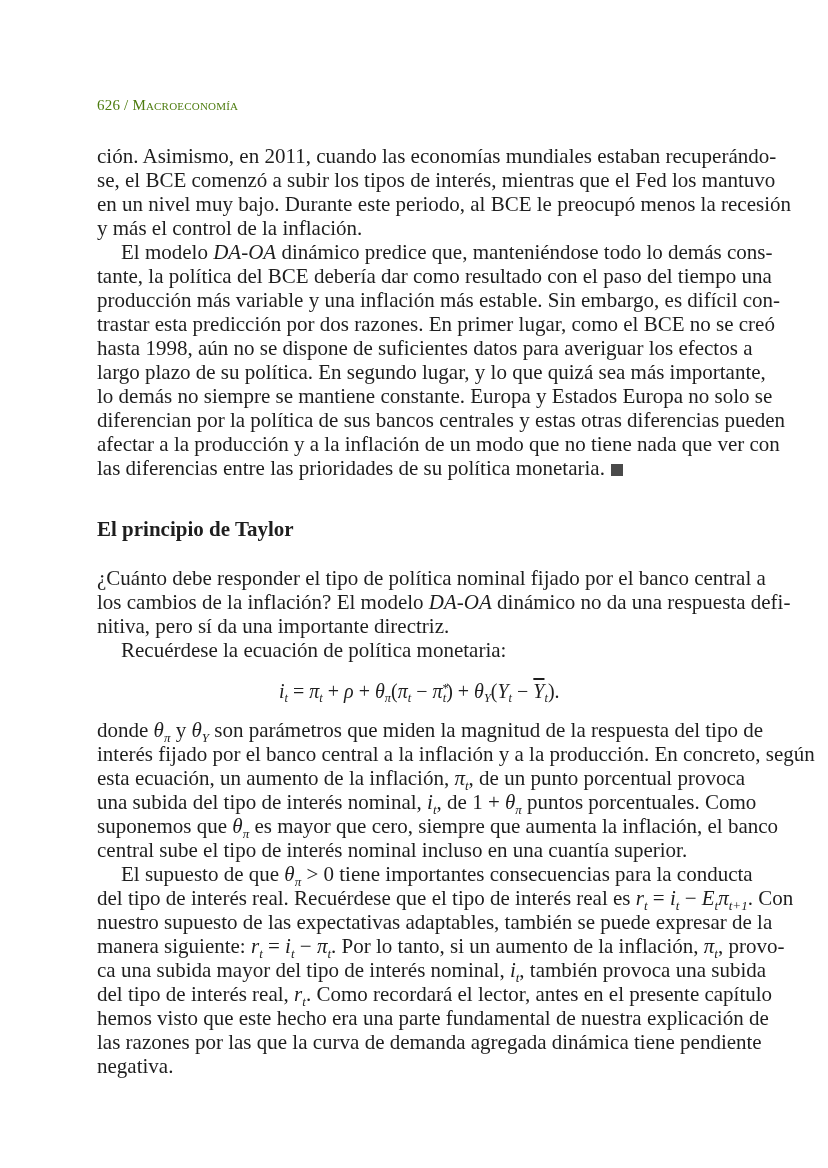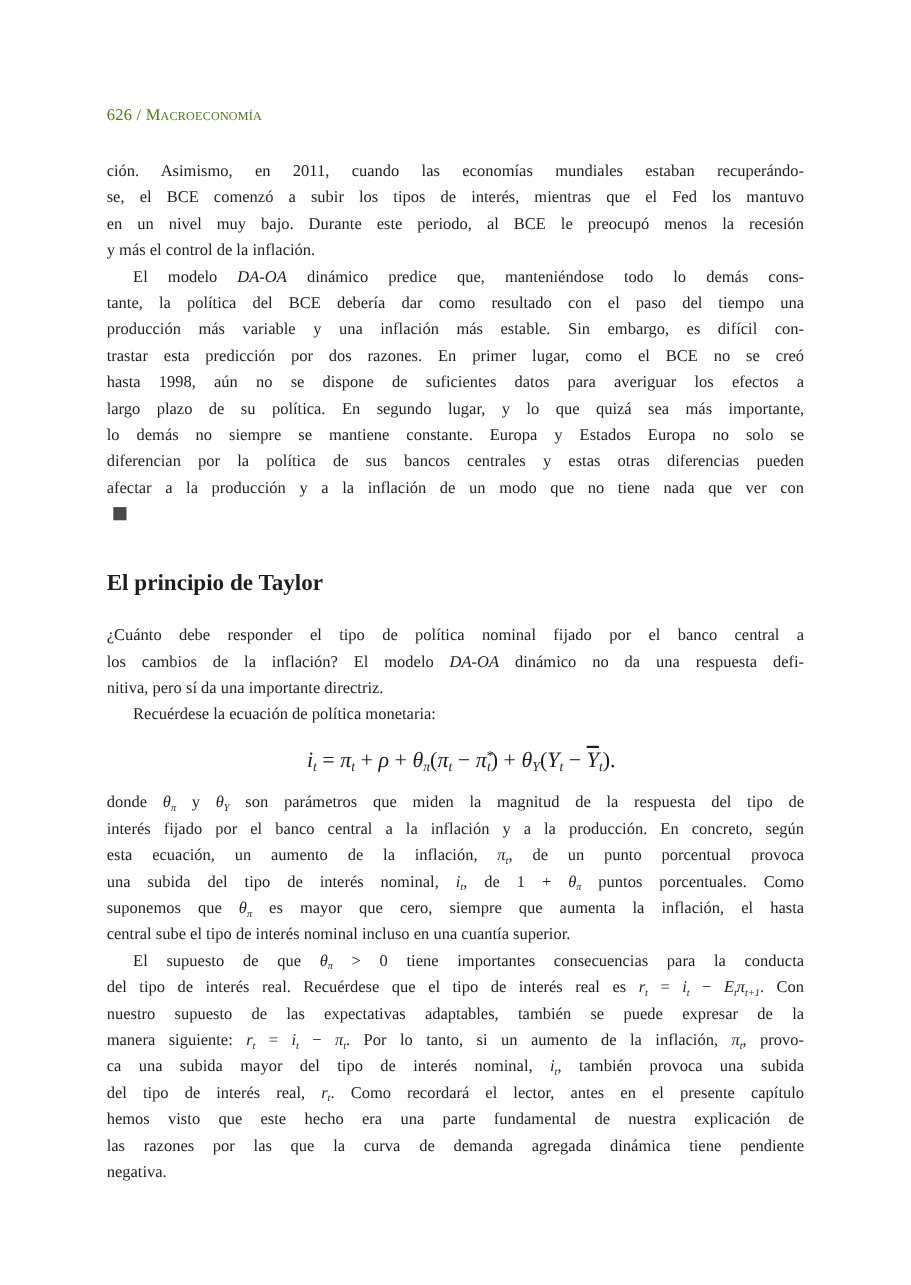--- a/index.html
+++ b/index.html
@@ -6,21 +6,21 @@
   body {
     width: 828px; height: 1168px; background: #ffffff; position: relative; overflow: hidden;
     font-family: "Liberation Serif", "DejaVu Serif", serif; color: #1e1e1e;
   }
   .header {
     position: absolute; left: 97px; top: 97px; font-size: 15px; color: #4d7c0f; letter-spacing: 0.2px;
   }
   .header .sc { font-variant: small-caps; }
   .page { position: absolute; left: 97px; top: 0; width: 634px; }
   .ln {
-    position: absolute; left: 0; width: 634px; font-size: 15px; line-height: 24px;
+    position: absolute; left: 0; width: 634px; font-size: 21px; line-height: 24px;
     text-align: justify; text-align-last: justify; white-space: nowrap; height: 24px; font-family: Liberation Serif, serif;
   }
   .ln.last { text-align-last: left; }
   .ln.ind { left: 24px; width: 610px; }
   i, .it { font-style: italic; }
   sub { font-size: 0.62em; vertical-align: -0.35em; line-height: 0; }
   sup { font-size: 0.62em; vertical-align: 0.5em; line-height: 0; }
   .heading { position: absolute; left: 0; top: 517px; font-weight: bold; font-size: 21px; }
   .eq {
     position: absolute; left: 182px; top: 680px; font-size: 20px; font-style: italic; white-space: nowrap;
@@ -45,38 +45,38 @@
 
   <div class="ln ind" style="top:240px"><span>El modelo </span><i>DA-OA</i><span> dinámico predice que, manteniéndose todo lo demás cons-</span></div>
   <div class="ln" style="top:264px">tante, la política del BCE debería dar como resultado con el paso del tiempo una</div>
   <div class="ln" style="top:288px">producción más variable y una inflación más estable. Sin embargo, es difícil con-</div>
   <div class="ln" style="top:312px">trastar esta predicción por dos razones. En primer lugar, como el BCE no se creó</div>
   <div class="ln" style="top:336px">hasta 1998, aún no se dispone de suficientes datos para averiguar los efectos a</div>
   <div class="ln" style="top:360px">largo plazo de su política. En segundo lugar, y lo que quizá sea más importante,</div>
   <div class="ln" style="top:384px">lo demás no siempre se mantiene constante. Europa y Estados Europa no solo se</div>
   <div class="ln" style="top:408px">diferencian por la política de sus bancos centrales y estas otras diferencias pueden</div>
   <div class="ln" style="top:432px">afectar a la producción y a la inflación de un modo que no tiene nada que ver con</div>
-  <div class="ln last" style="top:456px"><span class="endmark"></span></div>
+  <div class="ln last" style="top:456px"><span>las diferencias entre las prioridades de su política monetaria.</span><span class="endmark"></span></div>
 
   <div class="heading">El principio de Taylor</div>
 
   <div class="ln" style="top:566px">¿Cuánto debe responder el tipo de política nominal fijado por el banco central a</div>
   <div class="ln" style="top:590px"><span>los cambios de la inflación? El modelo </span><i>DA-OA</i><span> dinámico no da una respuesta defi-</span></div>
   <div class="ln last" style="top:614px">nitiva, pero sí da una importante directriz.</div>
   <div class="ln ind last" style="top:638px">Recuérdese la ecuación de política monetaria:</div>
 
   <div class="eq">
     <span>i</span><sub>t</sub><span class="up"> = </span><span>π</span><sub>t</sub><span class="up"> + </span><span>ρ</span><span class="up"> + </span><span>θ</span><sub>π</sub><span class="up">(</span><span>π</span><sub>t</sub><span class="up"> − </span><span>π</span><sup class="up">*</sup><sub style="margin-left:-6px">t</sub><span class="up">)</span><span class="up"> + </span><span>θ</span><sub>Y</sub><span class="up">(</span><span>Y</span><sub>t</sub><span class="up"> − </span><span class="bar">Y</span><sub>t</sub><span class="up">).</span>
   </div>
 
   <div class="ln" style="top:718px"><span>donde </span><i>θ</i><sub class="it">π</sub><span> y </span><i>θ</i><sub class="it">Y</sub><span> son parámetros que miden la magnitud de la respuesta del tipo de</span></div>
   <div class="ln" style="top:742px">interés fijado por el banco central a la inflación y a la producción. En concreto, según</div>
   <div class="ln" style="top:766px"><span>esta ecuación, un aumento de la inflación, </span><i>π</i><sub class="it">t</sub><span>, de un punto porcentual provoca</span></div>
   <div class="ln" style="top:790px"><span>una subida del tipo de interés nominal, </span><i>i</i><sub class="it">t</sub><span>, de 1 + </span><i>θ</i><sub class="it">π</sub><span> puntos porcentuales. Como</span></div>
-  <div class="ln" style="top:814px"><span>suponemos que </span><i>θ</i><sub class="it">π</sub><span> es mayor que cero, siempre que aumenta la inflación, el hasta</span></div>
+  <div class="ln" style="top:814px"><span>suponemos que </span><i>θ</i><sub class="it">π</sub><span> es mayor que cero, siempre que aumenta la inflación, el banco</span></div>
   <div class="ln last" style="top:838px">central sube el tipo de interés nominal incluso en una cuantía superior.</div>
 
   <div class="ln ind" style="top:862px"><span>El supuesto de que </span><i>θ</i><sub class="it">π</sub><span> &gt; 0 tiene importantes consecuencias para la conducta</span></div>
   <div class="ln" style="top:886px"><span>del tipo de interés real. Recuérdese que el tipo de interés real es </span><i>r</i><sub class="it">t</sub><span> = </span><i>i</i><sub class="it">t</sub><span> − </span><i>E</i><sub class="it">t</sub><i>π</i><sub class="it">t+1</sub><span>. Con</span></div>
   <div class="ln" style="top:910px">nuestro supuesto de las expectativas adaptables, también se puede expresar de la</div>
   <div class="ln" style="top:934px"><span>manera siguiente: </span><i>r</i><sub class="it">t</sub><span> = </span><i>i</i><sub class="it">t</sub><span> − </span><i>π</i><sub class="it">t</sub><span>. Por lo tanto, si un aumento de la inflación, </span><i>π</i><sub class="it">t</sub><span>, provo-</span></div>
   <div class="ln" style="top:958px"><span>ca una subida mayor del tipo de interés nominal, </span><i>i</i><sub class="it">t</sub><span>, también provoca una subida</span></div>
   <div class="ln" style="top:982px"><span>del tipo de interés real, </span><i>r</i><sub class="it">t</sub><span>. Como recordará el lector, antes en el presente capítulo</span></div>
   <div class="ln" style="top:1006px">hemos visto que este hecho era una parte fundamental de nuestra explicación de</div>
   <div class="ln" style="top:1030px">las razones por las que la curva de demanda agregada dinámica tiene pendiente</div>

